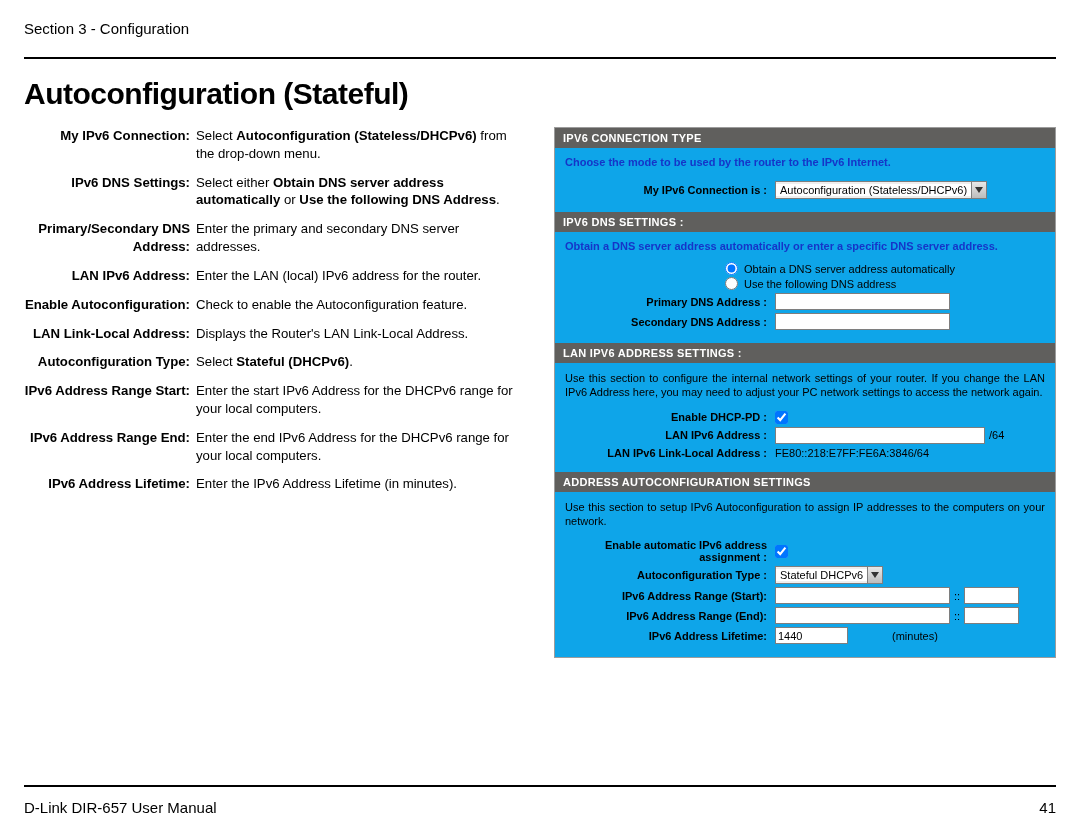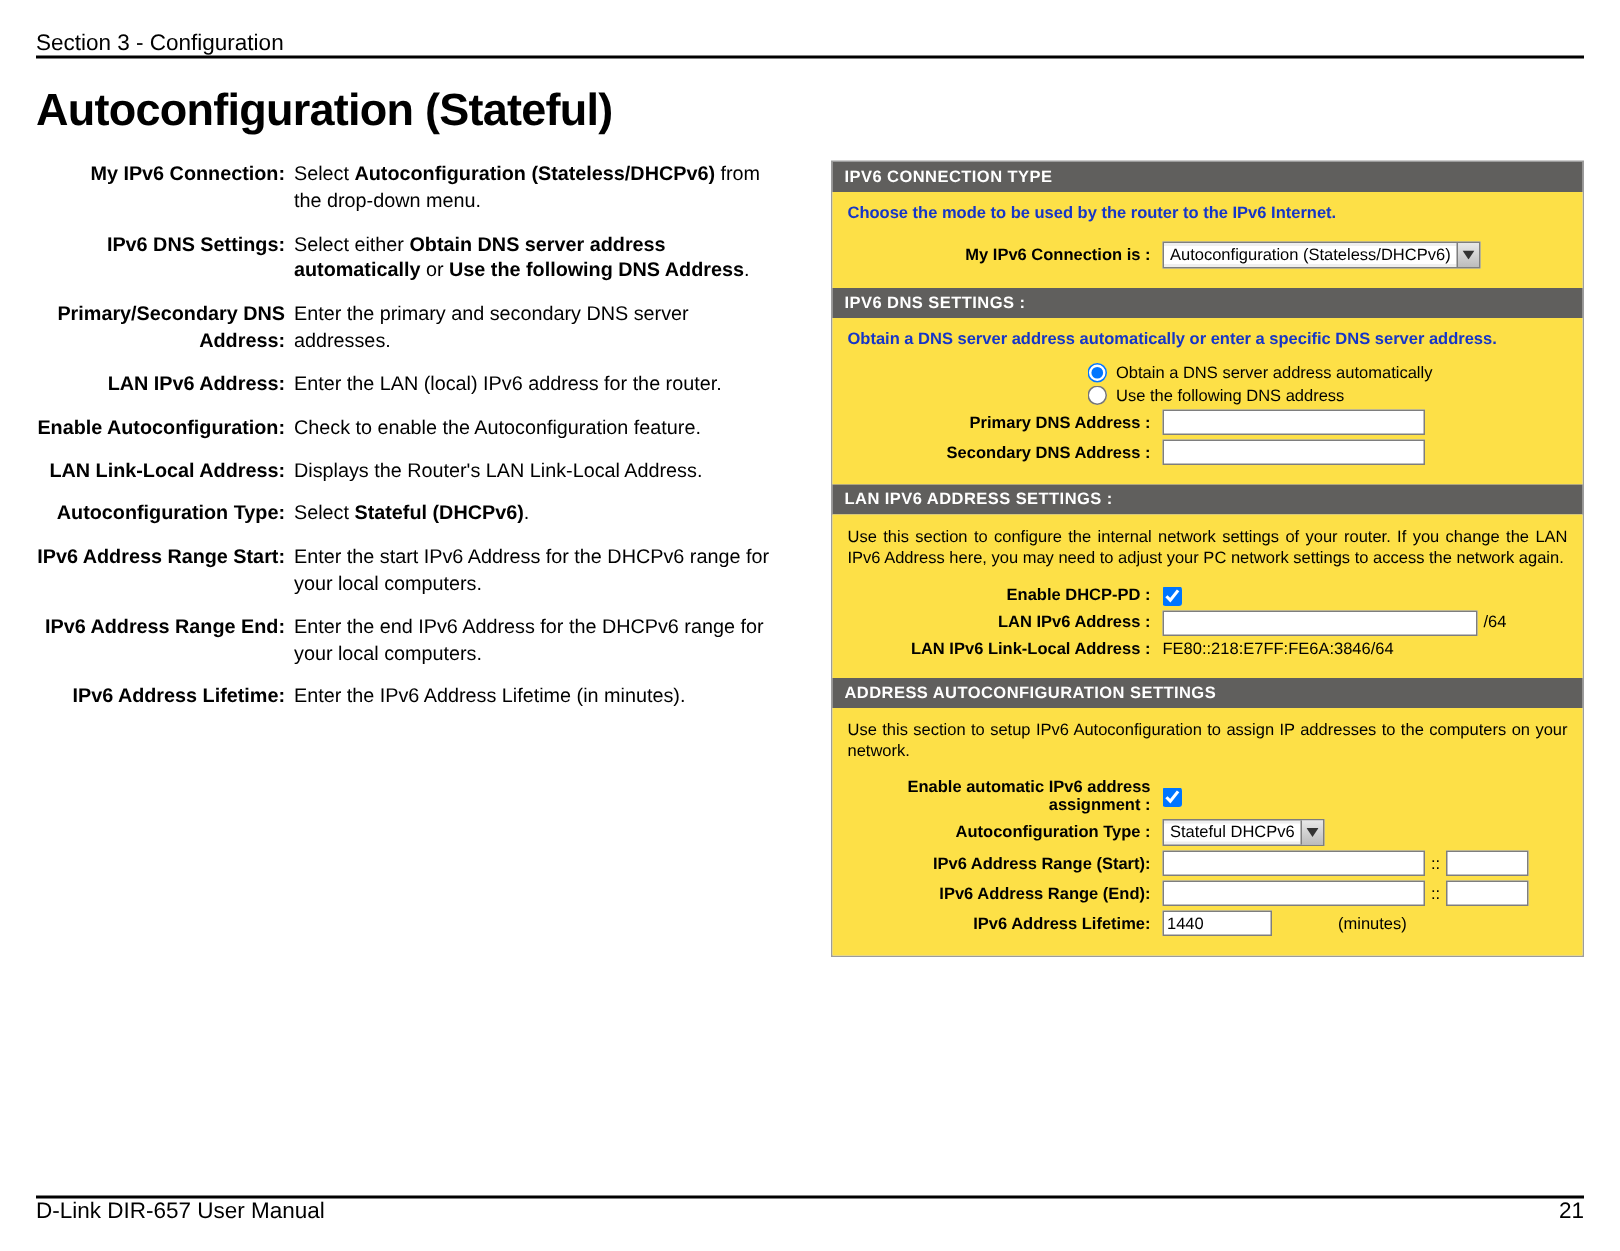--- a/index.html
+++ b/index.html
@@ -1,42 +1,42 @@
 <!DOCTYPE html>
 <html><head>
 <meta charset="utf-8">
 <style>
  * { box-sizing: border-box; margin: 0; padding: 0; }
  body { font-family: "Myriad Pro","Segoe UI",Arial,sans-serif; font-size:14px; color:#000; background:#fff; width:1080px; height:834px; position:relative; padding:20px 24px 18px; }
- .sectionbar { font-size:15px; padding-bottom:0; border-bottom:2px solid #000; }
+ .sectionbar { font-size:15px; padding-bottom:20px; border-bottom:2px solid #000; }
  h1.title { text-align:left; font-size:30px; font-weight:600; letter-spacing:-.5px; margin:18px 0 16px; }
  .cols { display:flex; gap:28px; }
  .left { width:510px; }
  .right { width:510px; }
  .def { display:flex; margin-bottom:11px; font-size:13.2px; line-height:1.35; }
  .def .lbl { width:172px; text-align:right; font-weight:700; padding-right:6px; flex-shrink:0; }
  .def .val { flex:1; }
  
  .panel { border:1px solid #9c9c9c; font-family:Verdana,Geneva,sans-serif; font-size:11px; }
  .sect-head { background:#605f5d; color:#fff; font-weight:bold; padding:4px 8px; font-size:11px; letter-spacing:.3px; text-transform:uppercase; }
- .sect-body { padding:8px 10px 10px; background:#fde047; }
+ .sect-body { padding:8px 10px 10px; background:#0ea5e9; }
  .blue { color:#1535c8; font-weight:bold; font-size:11px; }
  .formrow { display:flex; align-items:center; margin:3px 0; }
  .formrow .rl { width:210px; text-align:right; font-weight:bold; padding-right:8px; font-size:11px; }
  .formrow .rv { flex:1; display:flex; align-items:center; gap:4px; font-size:11px; }
  .dropdown { display:inline-flex; align-items:center; border:1px solid #7e7e7e; background:#efefef; height:18px; font-size:11px; }
  .dropdown span { padding:0 4px; background:#fff; }
  .dd-btn { width:15px; height:16px; background:linear-gradient(#e8e8e8,#bcbcbc); border-left:1px solid #7e7e7e; display:flex; align-items:center; justify-content:center; }
  .dd-btn svg{width:8px;height:6px;}
  .txtin { border:1px solid #7e7e7e; height:17px; width:175px; background:#fff; font-size:11px; padding:0 2px; }
  .txtin.sm { width:55px; }
  .radiorow { display:flex; align-items:flex-end; margin:2px 0 2px 160px; gap:6px; font-size:11px; }
  input[type=radio],input[type=checkbox]{margin:0;}
  .just { text-align:justify; font-size:11px; line-height:1.3; }
- .footer { position:absolute; left:24px; right:24px; bottom:18px; border-top:2px solid #000; padding-top:0; font-size:15px; display:flex; justify-content:space-between; }
+ .footer { position:absolute; left:24px; right:24px; bottom:18px; border-top:2px solid #000; padding-top:12px; font-size:15px; display:flex; justify-content:space-between; }
 </style>
 </head>
 <body>
 
 <div class="sectionbar">Section 3 - Configuration</div>
 <h1 class="title">Autoconfiguration (Stateful)</h1>
 
 <div class="cols">
 
  <div class="left">
@@ -200,14 +200,14 @@
               <span style="margin-left:40px">(minutes)</span>
             </div>
           </div>
    </div>
   </div>
  </div>
 </div>
 
 <div class="footer">
  <span>D-Link DIR-657 User Manual</span>
- <span>21</span>
+ <span>41</span>
 </div>
 
 </body></html>

